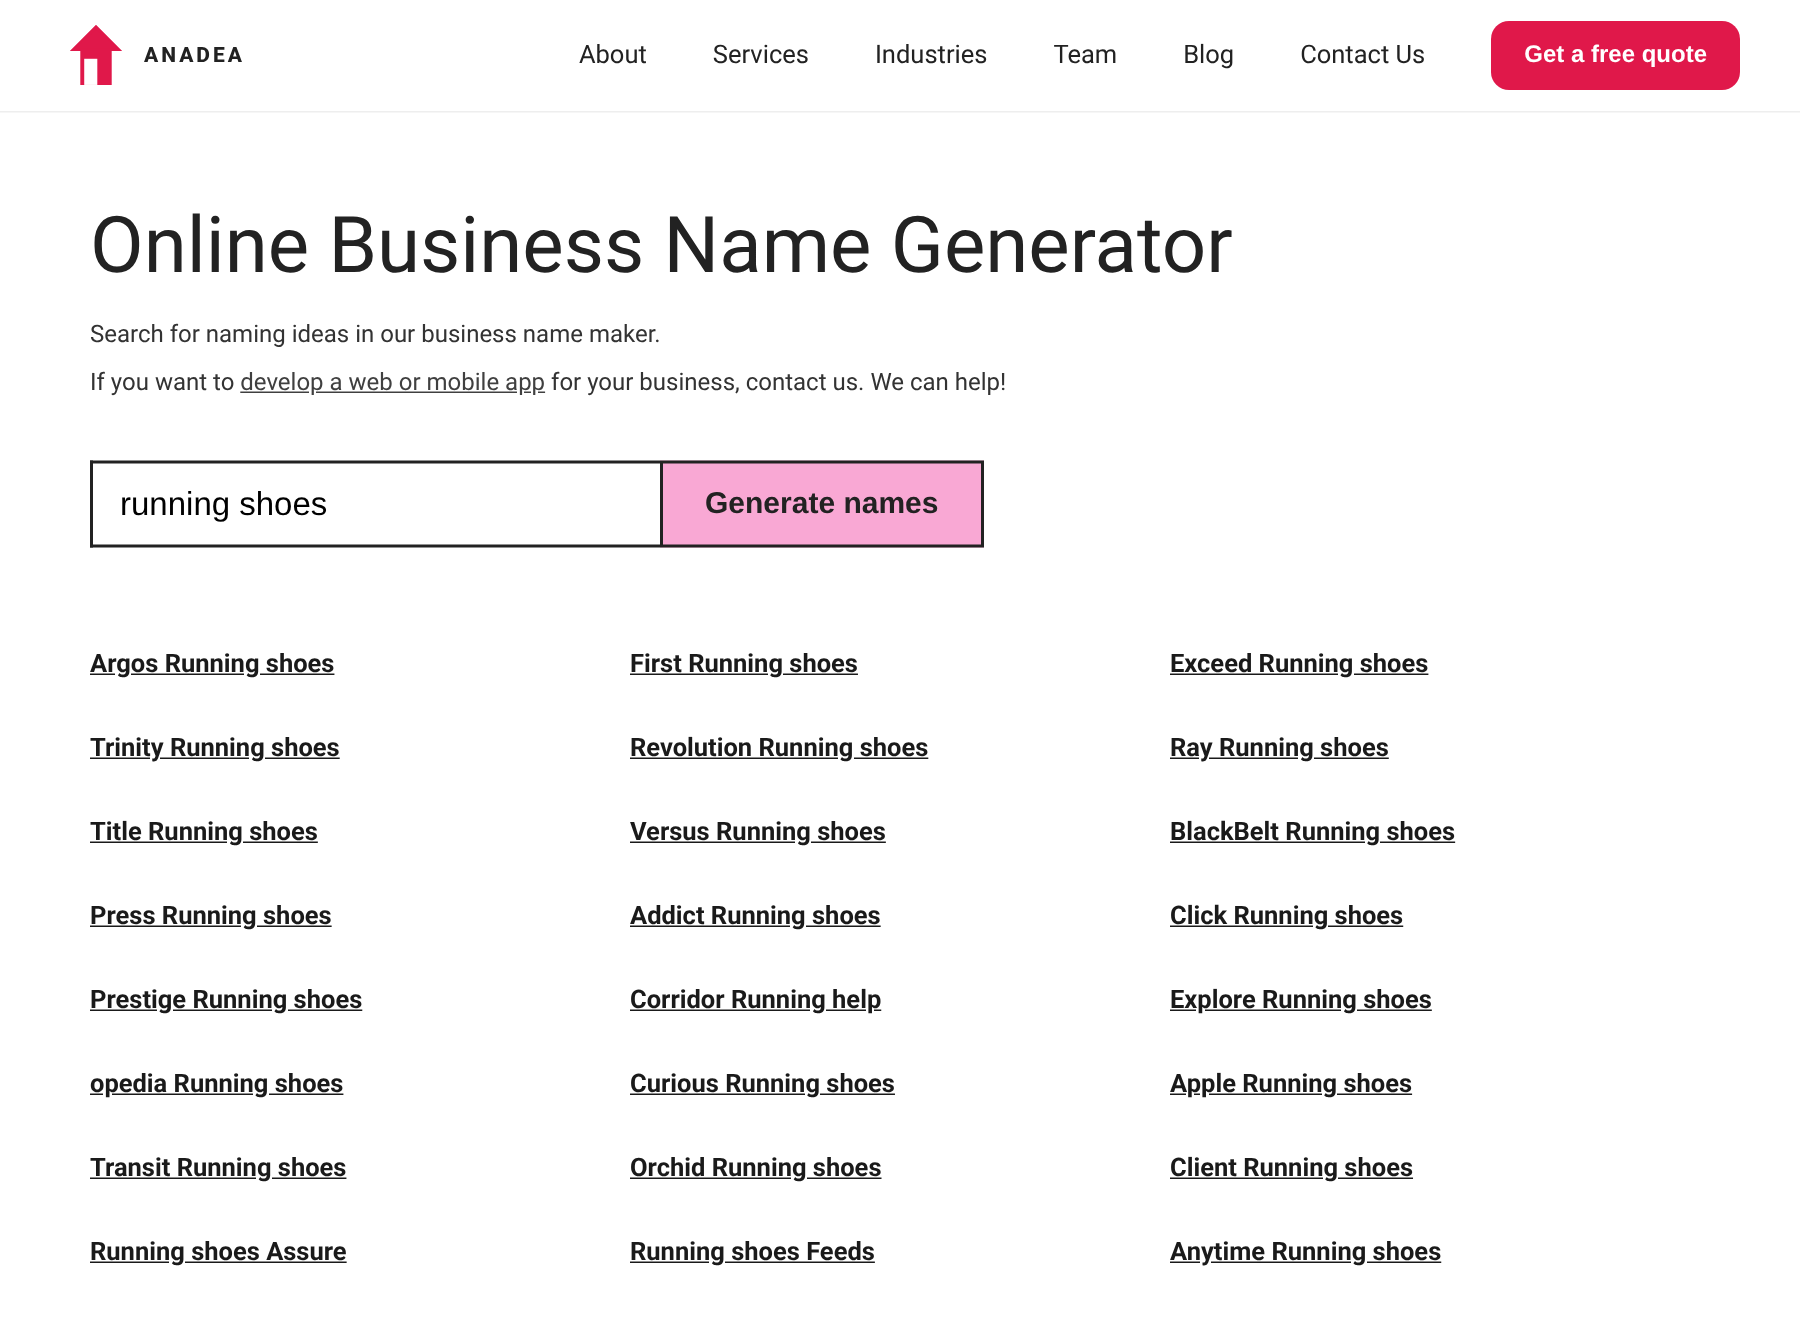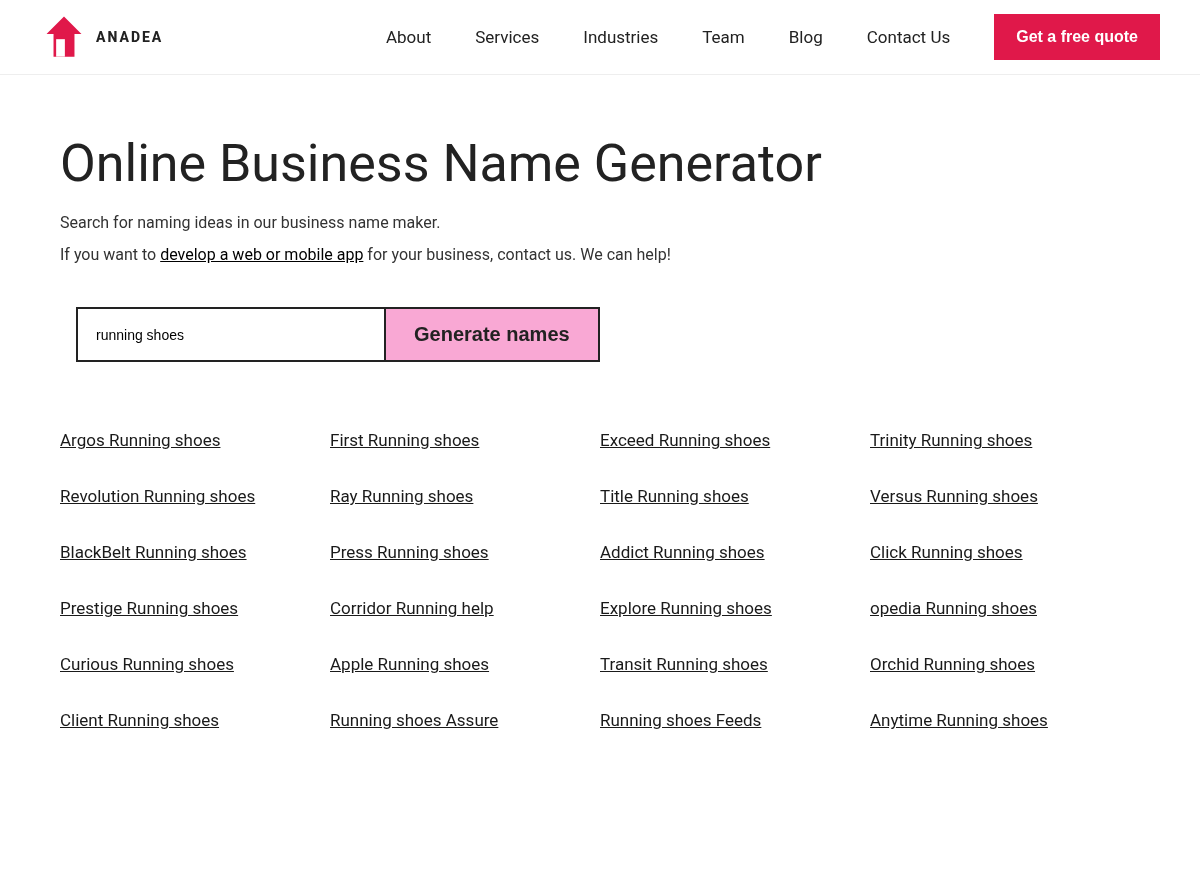--- a/index.html
+++ b/index.html
@@ -50,21 +50,21 @@
       cursor: pointer;
     }
 
     .cta-button {
       background: #e0184a;
       color: #fff;
       border: none;
       padding: 14px 22px;
       font-size: 16px;
       font-weight: 600;
-      border-radius: 0;
+      border-radius: 12px;
       cursor: pointer;
       white-space: nowrap;
     }
 
     
     main {
       padding: 60px 60px 40px 60px;
       max-width: 1200px;
     }
 
@@ -83,61 +83,61 @@
     }
 
     .subtitle-line2 {
       font-size: 16px;
       color: #333;
       line-height: 1.6;
       margin-bottom: 40px;
     }
 
     .develop-link {
-      color: #000000;
+      color: #404040;
       text-decoration: underline;
       cursor: pointer;
     }
 
     
     .search-area {
       display: flex;
       gap: 0;
       margin-bottom: 50px;
       align-items: stretch;
     }
 
     .search-input {
-      width: 308px;
+      width: 380px;
       padding: 14px 18px;
-      font-size: 14px;
+      font-size: 22px;
       border: 2px solid #222;
       border-right: none;
       outline: none;
       background: #fff;
-      margin-left: 16px;
     }
 
     .generate-button {
       padding: 14px 28px;
       font-size: 20px;
       font-weight: 600;
       background: #f9a8d4;
       color: #222;
       border: 2px solid #222;
       cursor: pointer;
       white-space: nowrap;
     }
 
     
     .results-grid {
       display: grid;
-      grid-template-columns: repeat(4, 1fr);
+      grid-template-columns: repeat(3, 1fr);
       gap: 0;
       width: 100%;
+      font-weight: bold;
     }
 
     .result-item {
       padding: 18px 0;
       font-size: 17px;
       color: #1a1a1a;
       text-decoration: underline;
       cursor: pointer;
       display: block;
     }

